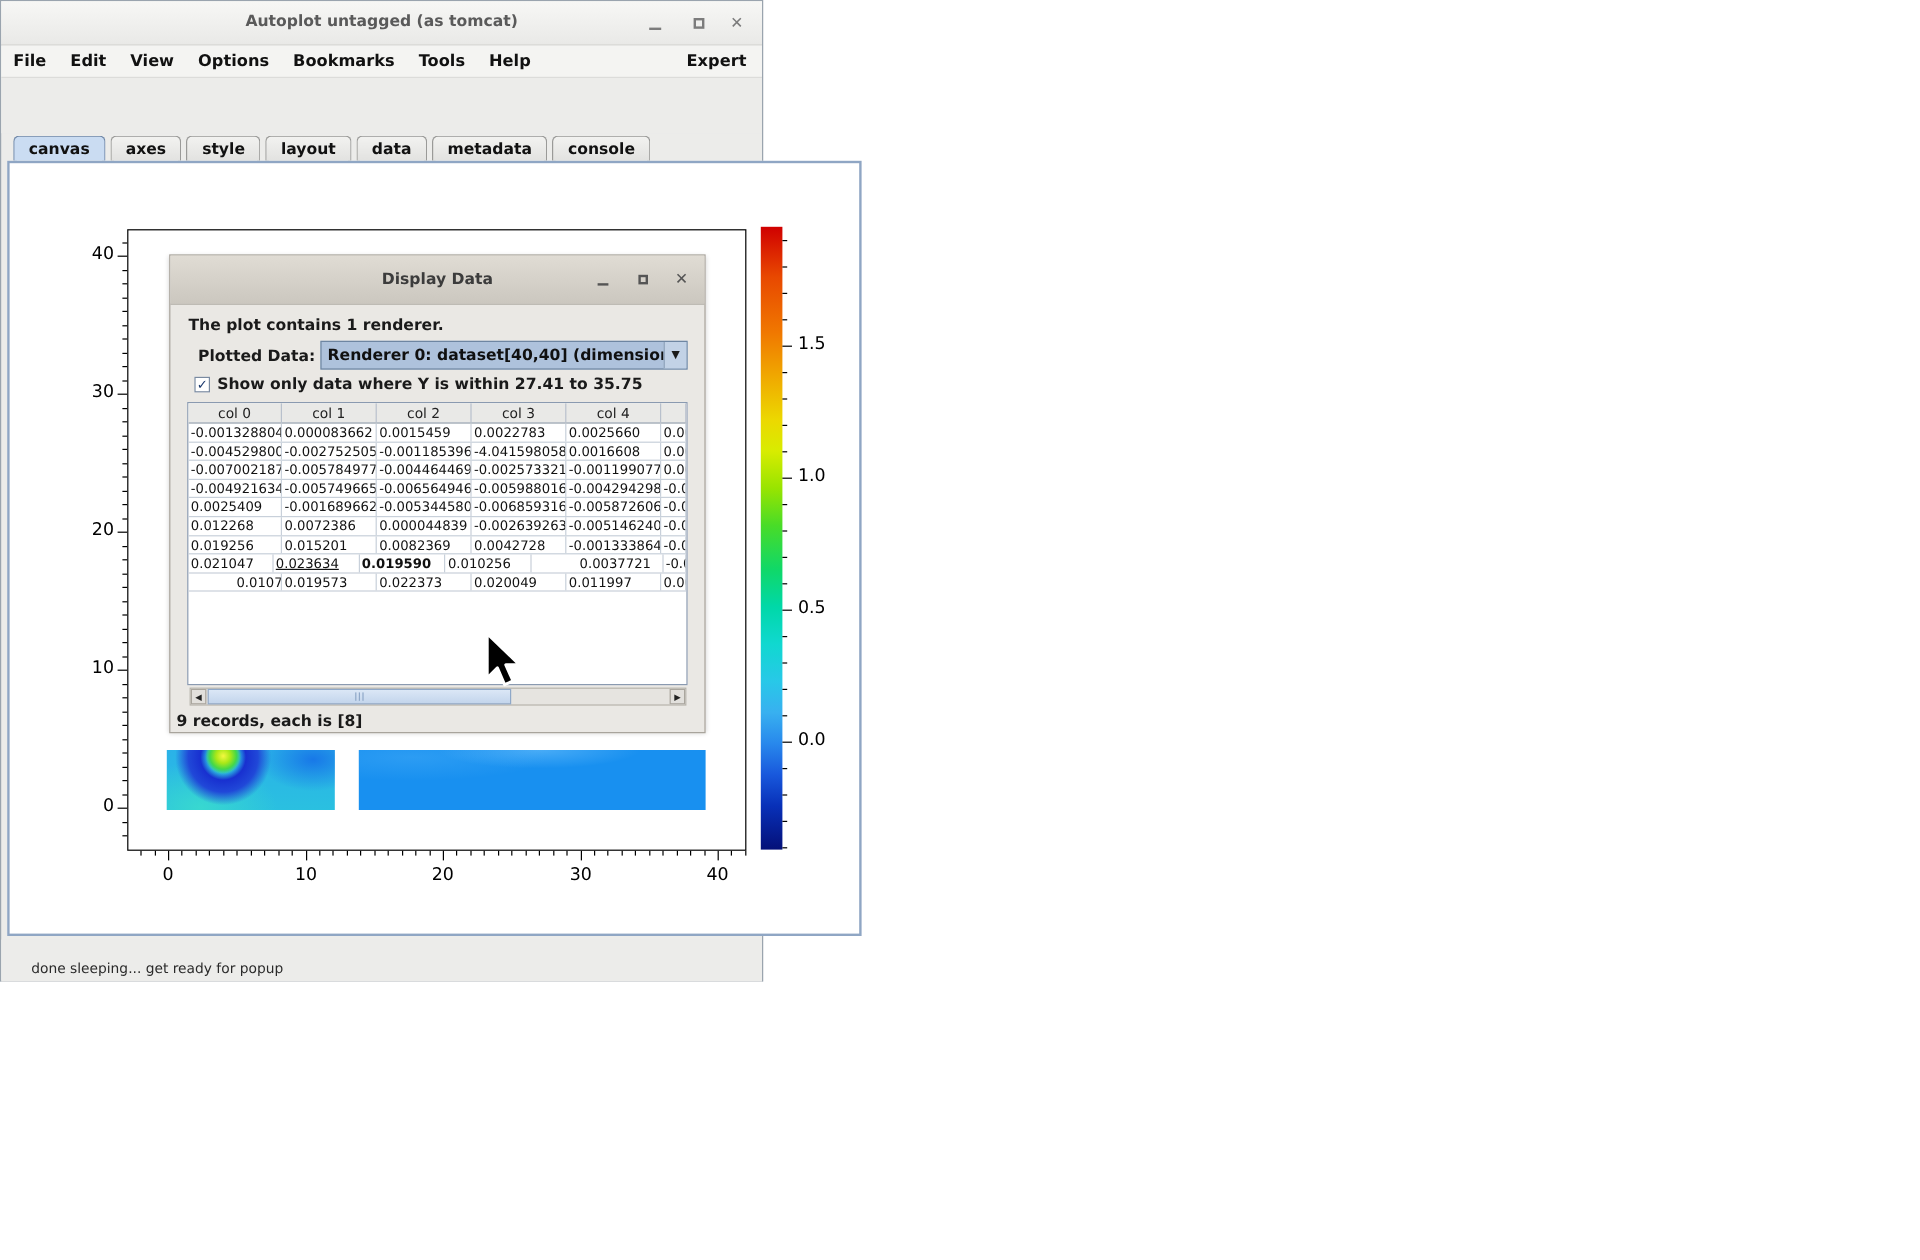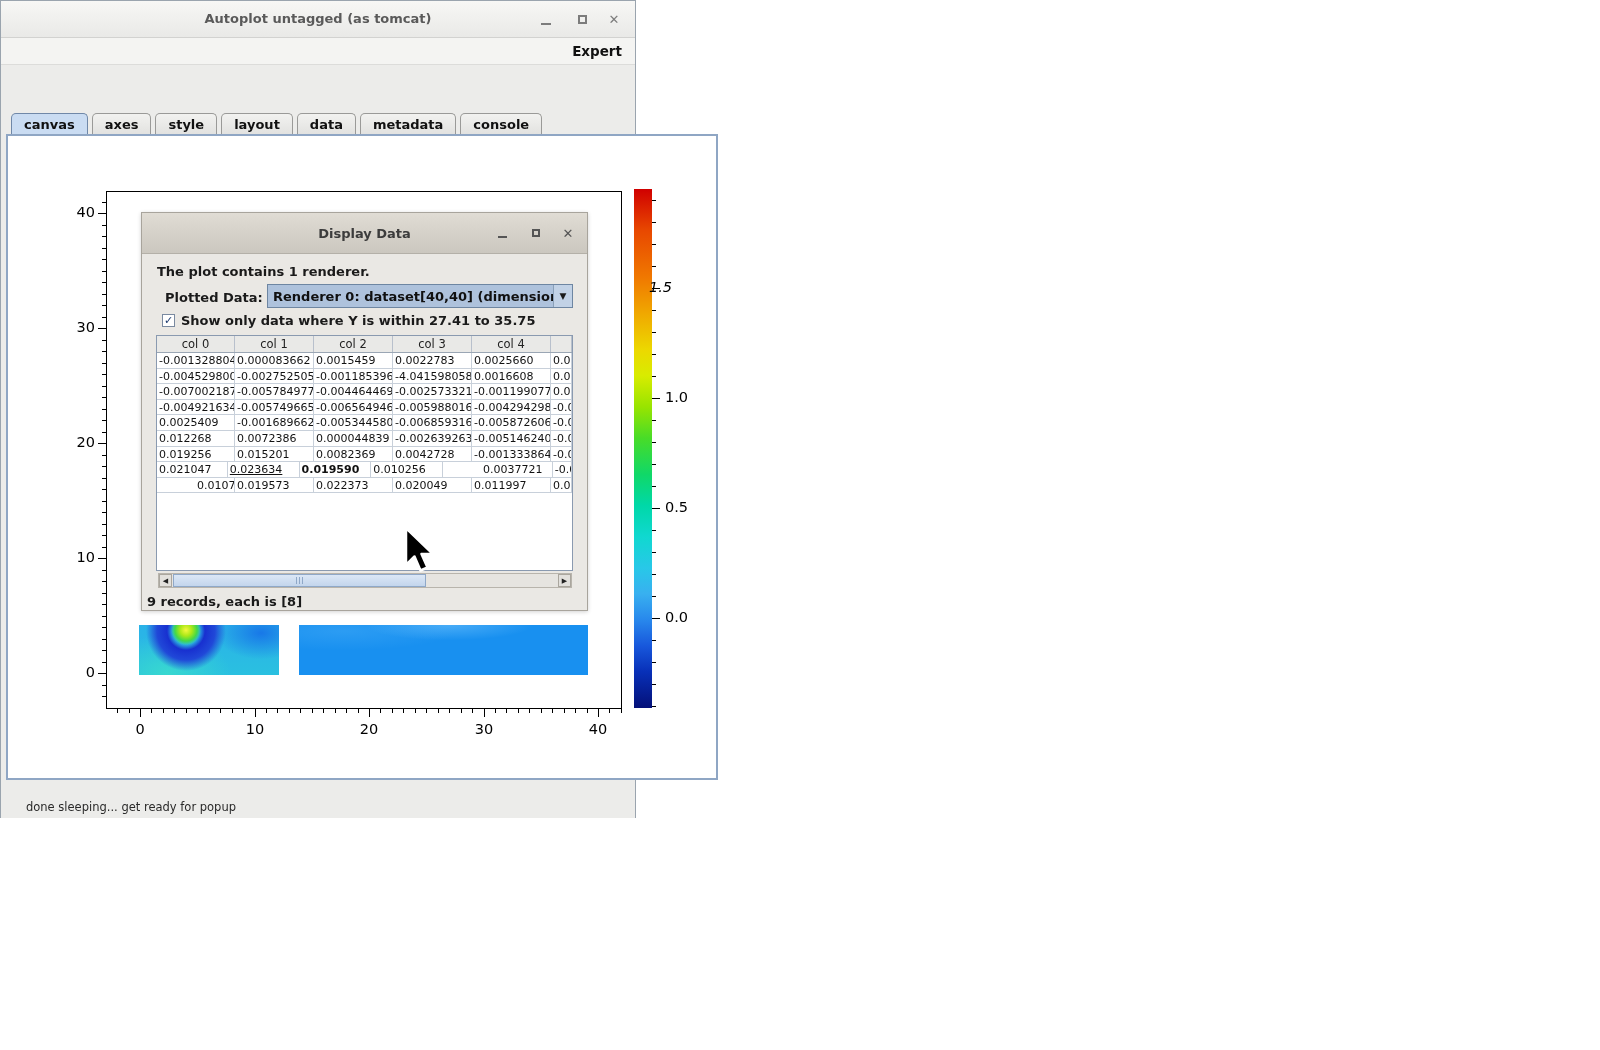--- a/index.html
+++ b/index.html
@@ -145,20 +145,29 @@
         </span>
       <span class="winbtn max">
           <span class="maxbox"></span>
         </span>
       <span class="winbtn close">
           <span class="closex">✕</span>
         </span>
     </div>
 
     <div class="menubar">
+      <span style="display:flex;">
+          <span class="menu-item">File</span>
+          <span class="menu-item">Edit</span>
+          <span class="menu-item">View</span>
+          <span class="menu-item">Options</span>
+          <span class="menu-item">Bookmarks</span>
+          <span class="menu-item">Tools</span>
+          <span class="menu-item">Help</span>
+        </span>
       <span class="spacer"></span>
       <span class="menu-right">Expert</span>
     </div>
 
     <div class="uri-row">
       <span class="ds-icon">
         <span class="sq1"></span>
         <span class="sq2"></span>
       </span>
       <div class="uri-field">
@@ -312,21 +321,21 @@
         <div class="ptick" style="position: absolute; left: 651px; top: 507px; width: 8px; height: 1px;"></div>
         <div class="ptick" style="position: absolute; left: 651px; top: 529px; width: 4px; height: 1px;"></div>
         <div class="ptick" style="position: absolute; left: 651px; top: 551px; width: 4px; height: 1px;"></div>
         <div class="ptick" style="position: absolute; left: 651px; top: 573px; width: 4px; height: 1px;"></div>
         <div class="ptick" style="position: absolute; left: 651px; top: 595px; width: 4px; height: 1px;"></div>
         <div class="ptick" style="position: absolute; left: 651px; top: 617px; width: 8px; height: 1px;"></div>
         <div class="ptick" style="position: absolute; left: 651px; top: 639px; width: 4px; height: 1px;"></div>
         <div class="ptick" style="position: absolute; left: 651px; top: 661px; width: 4px; height: 1px;"></div>
         <div class="ptick" style="position: absolute; left: 651px; top: 683px; width: 4px; height: 1px;"></div>
         <div class="ptick" style="position: absolute; left: 651px; top: 705px; width: 4px; height: 1px;"></div>
-        <div class="cbar-label" style="position: absolute; left: 648px; top: 278px; font-style: italic;">1.5</div>
+        <div class="cbar-label" style="position: absolute; left: 664px; top: 278px;">1.5</div>
         <div class="cbar-label" style="position: absolute; left: 664px; top: 388px;">1.0</div>
         <div class="cbar-label" style="position: absolute; left: 664px; top: 498px;">0.5</div>
         <div class="cbar-label" style="position: absolute; left: 664px; top: 608px;">0.0</div>
       </div>
 
     <div class="dialog">
       <div class="dlg-titlebar">
         <span class="dlg-title">Display Data</span>
         <span class="dlg-btn min">
             <span class="dlg-minbar"></span>

